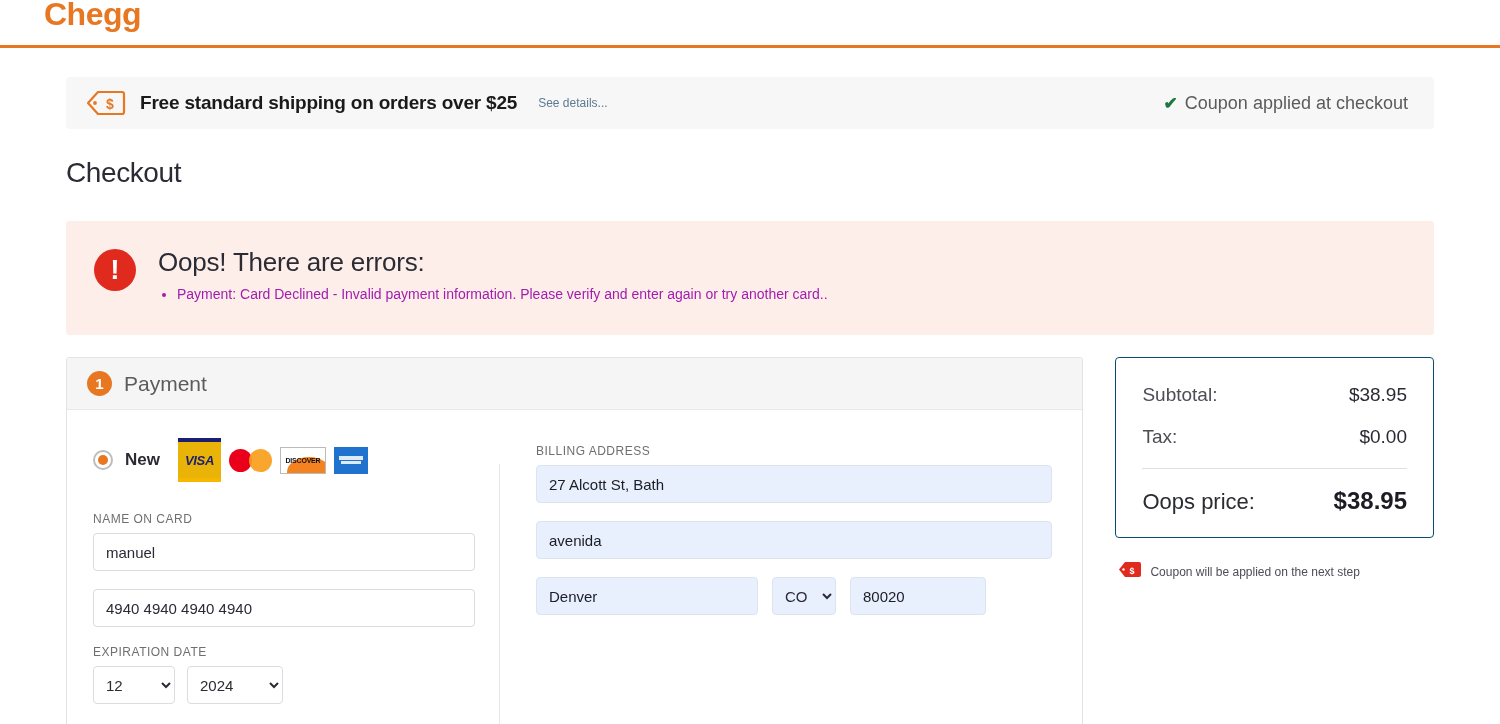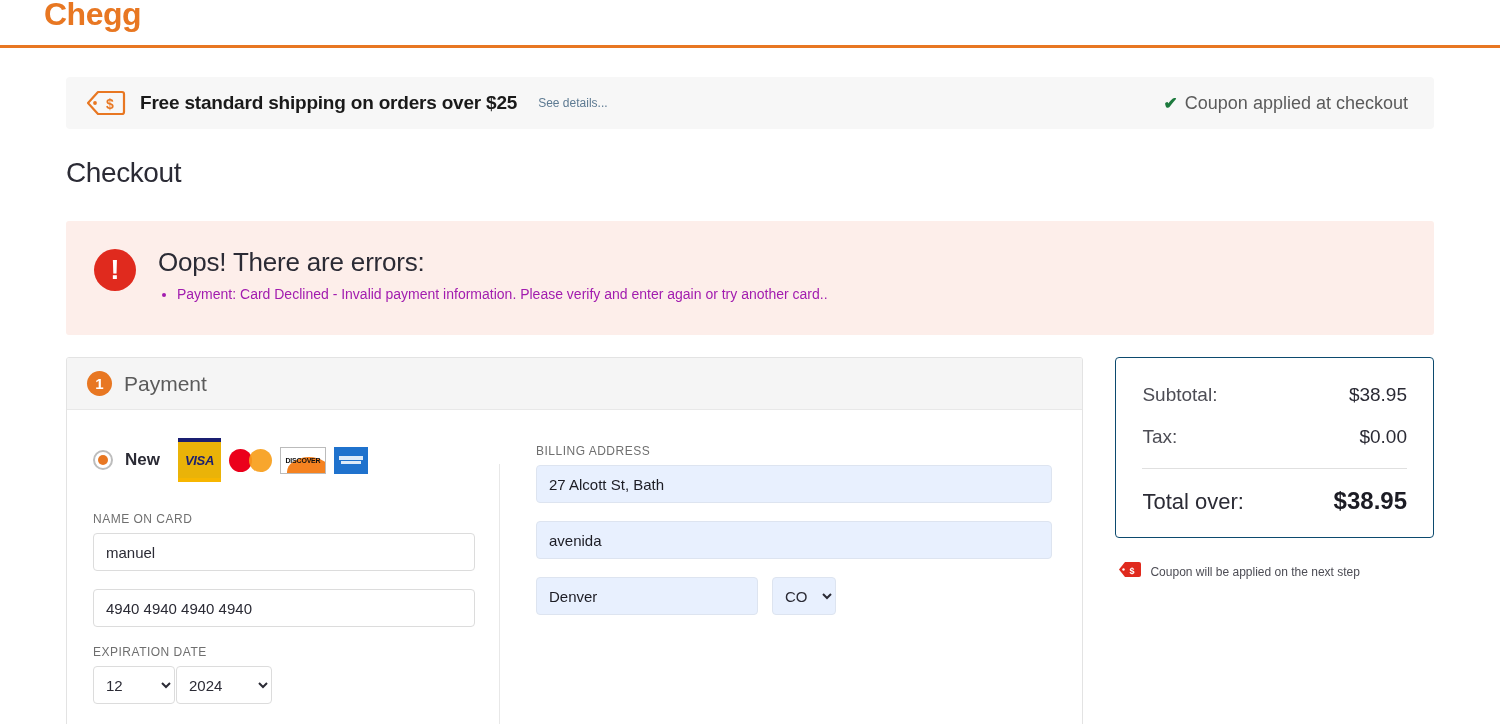--- a/index.html
+++ b/index.html
@@ -302,21 +302,21 @@
     border-radius: 4px;
     padding: 0 8px;
     font-size: 15px;
     color: #2b2b35;
     background: #fff;
     font-family: "Liberation Sans", sans-serif;
     outline: none;
     cursor: pointer;
   }
   .select.autofill { background: #e8f0fe; border-color: #dde4f0; }
-  .exp-row { display: flex; gap: 1px; }
+  .exp-row { display: flex; gap: 12px; }
   .sel-month { width: 82px; }
   .sel-year { width: 96px; }
   .addr-row { display: flex; gap: 14px; }
   .in-city { width: 222px; margin-bottom: 0; }
   .sel-state { width: 64px; }
   .in-zip { width: 136px; margin-bottom: 0; }
 
   
   .summary-col { width: 320px; }
   .summary-card {
@@ -447,39 +447,40 @@
 
           <input class="input autofill" type="text" value="27 Alcott St, Bath" style="">
 
           <input class="input autofill" type="text" value="avenida" style="">
 
           <div class="addr-row">
             <input class="input autofill in-city" type="text" value="Denver" style="">
             <select class="select autofill sel-state">
               <option>CO</option>
             </select>
+            <input class="input autofill in-zip" type="text" value="80020" style="">
           </div>
         </div>
 
       </div>
     </div>
 
     <div class="summary-col">
       <div class="summary-card">
         <div class="sum-row">
           <span>Subtotal:</span>
           <span class="val">$38.95</span>
         </div>
         <div class="sum-row">
           <span>Tax:</span>
           <span class="val">$0.00</span>
         </div>
         <div class="sum-divider"></div>
         <div class="sum-total">
-          <span class="lbl">Total over:</span>
+          <span class="lbl">Oops price:</span>
           <span class="val">$38.95</span>
         </div>
       </div>
 
       <div class="coupon-note">
         <span class="tag-icon-solid">
           <svg width="22" height="15" viewBox="0 0 22 15">
             <path d="M6 0 L20 0 Q22 0 22 2 L22 13 Q22 15 20 15 L6 15 L0 7.5 Z" fill="#e02a1e"></path>
             <circle cx="4.5" cy="7.5" r="1.2" fill="#fff"></circle>
             <text x="13" y="11.5" font-size="9" font-weight="bold" fill="#fff" font-family="Liberation Sans, sans-serif" text-anchor="middle">$</text>

